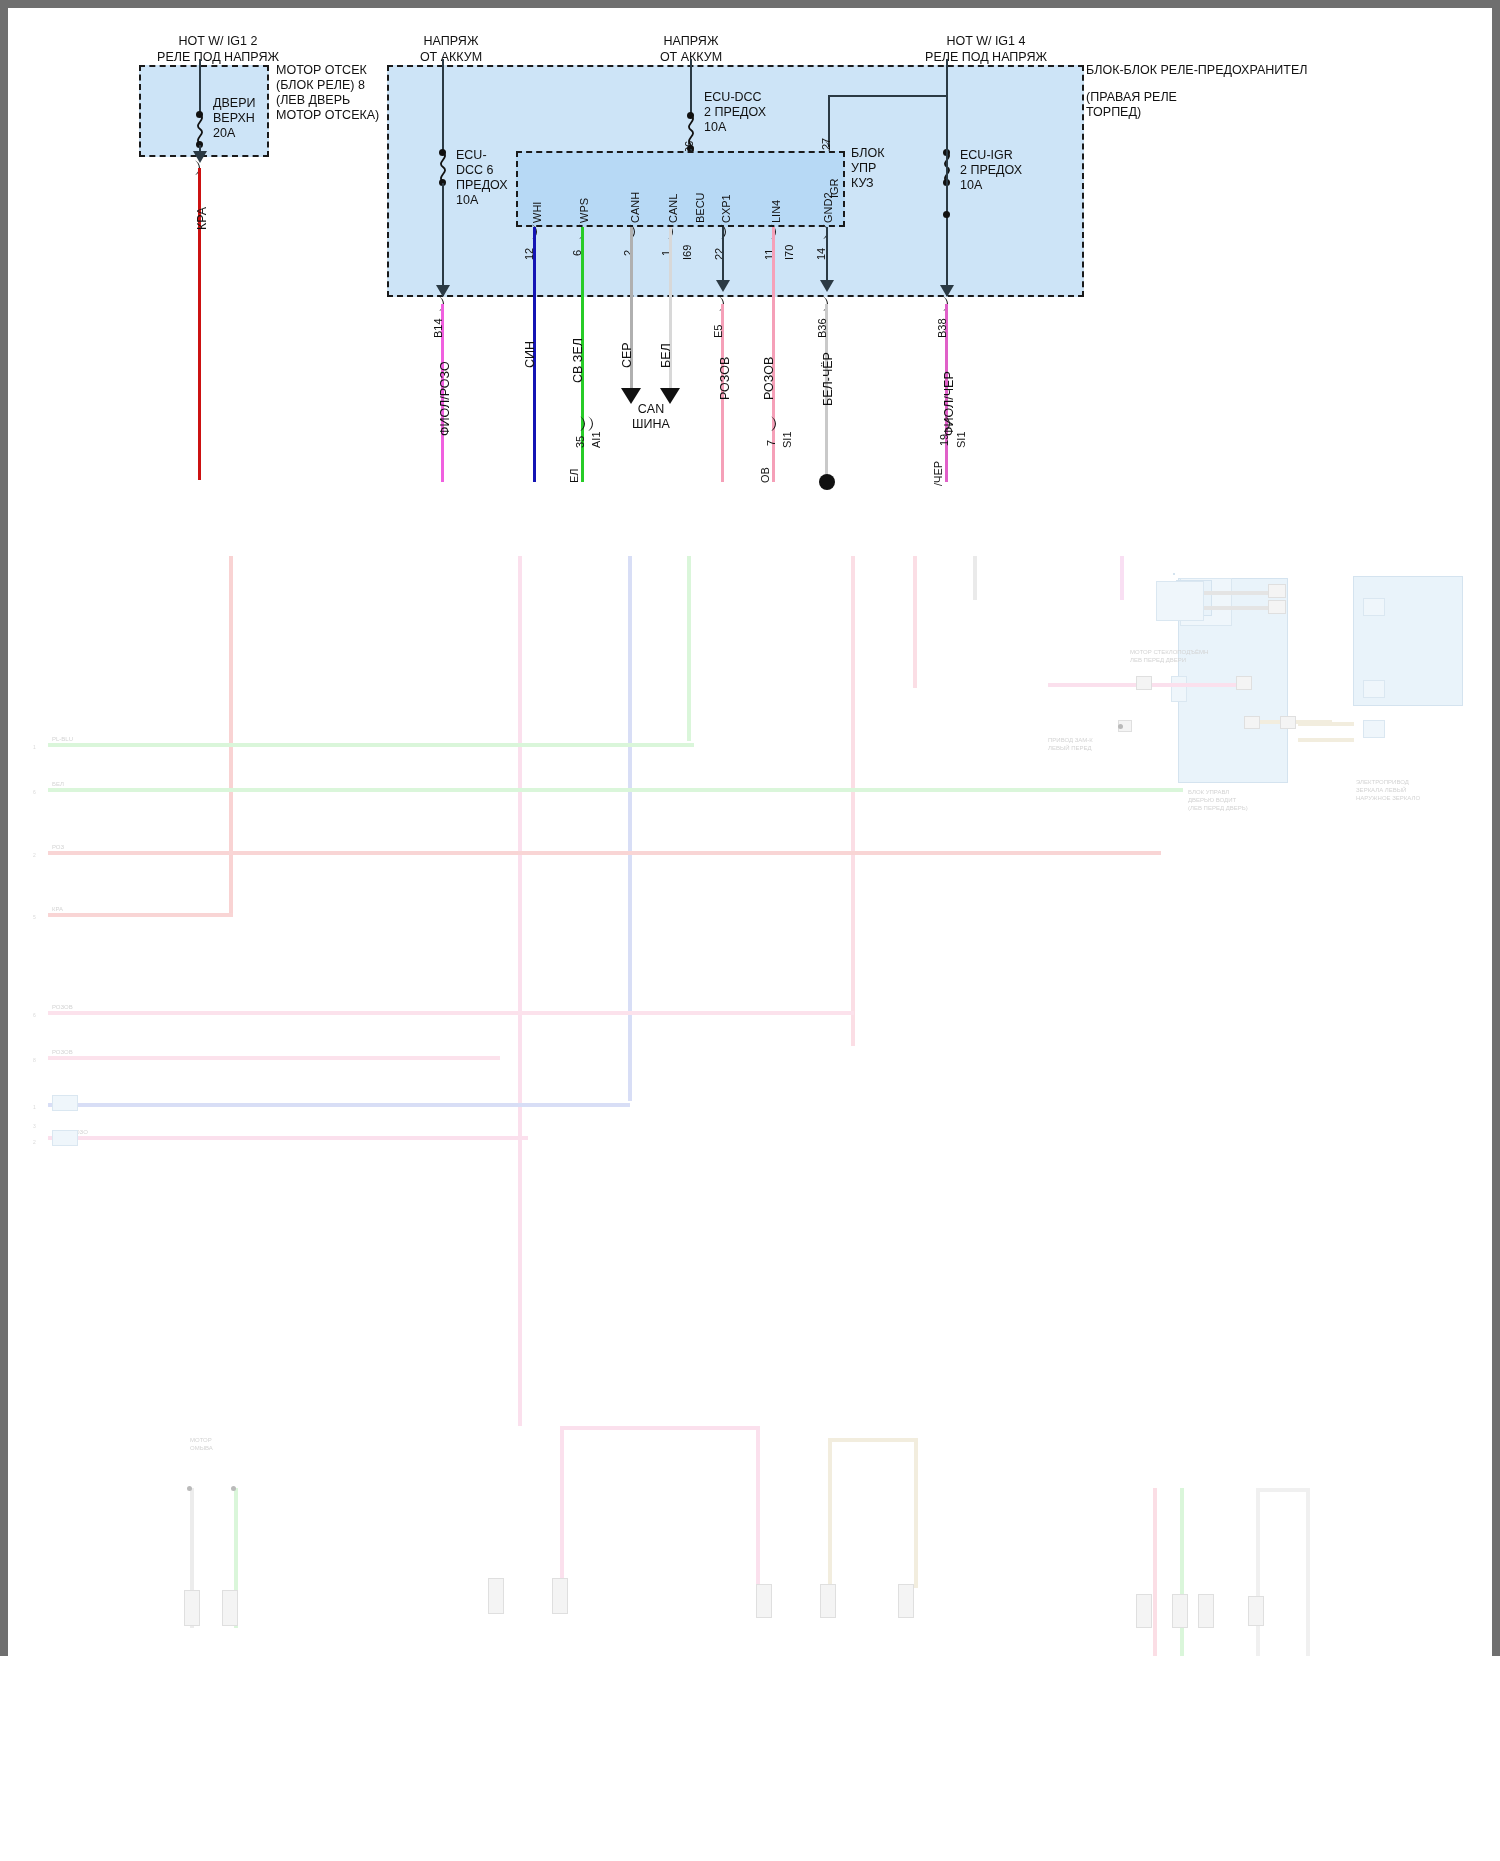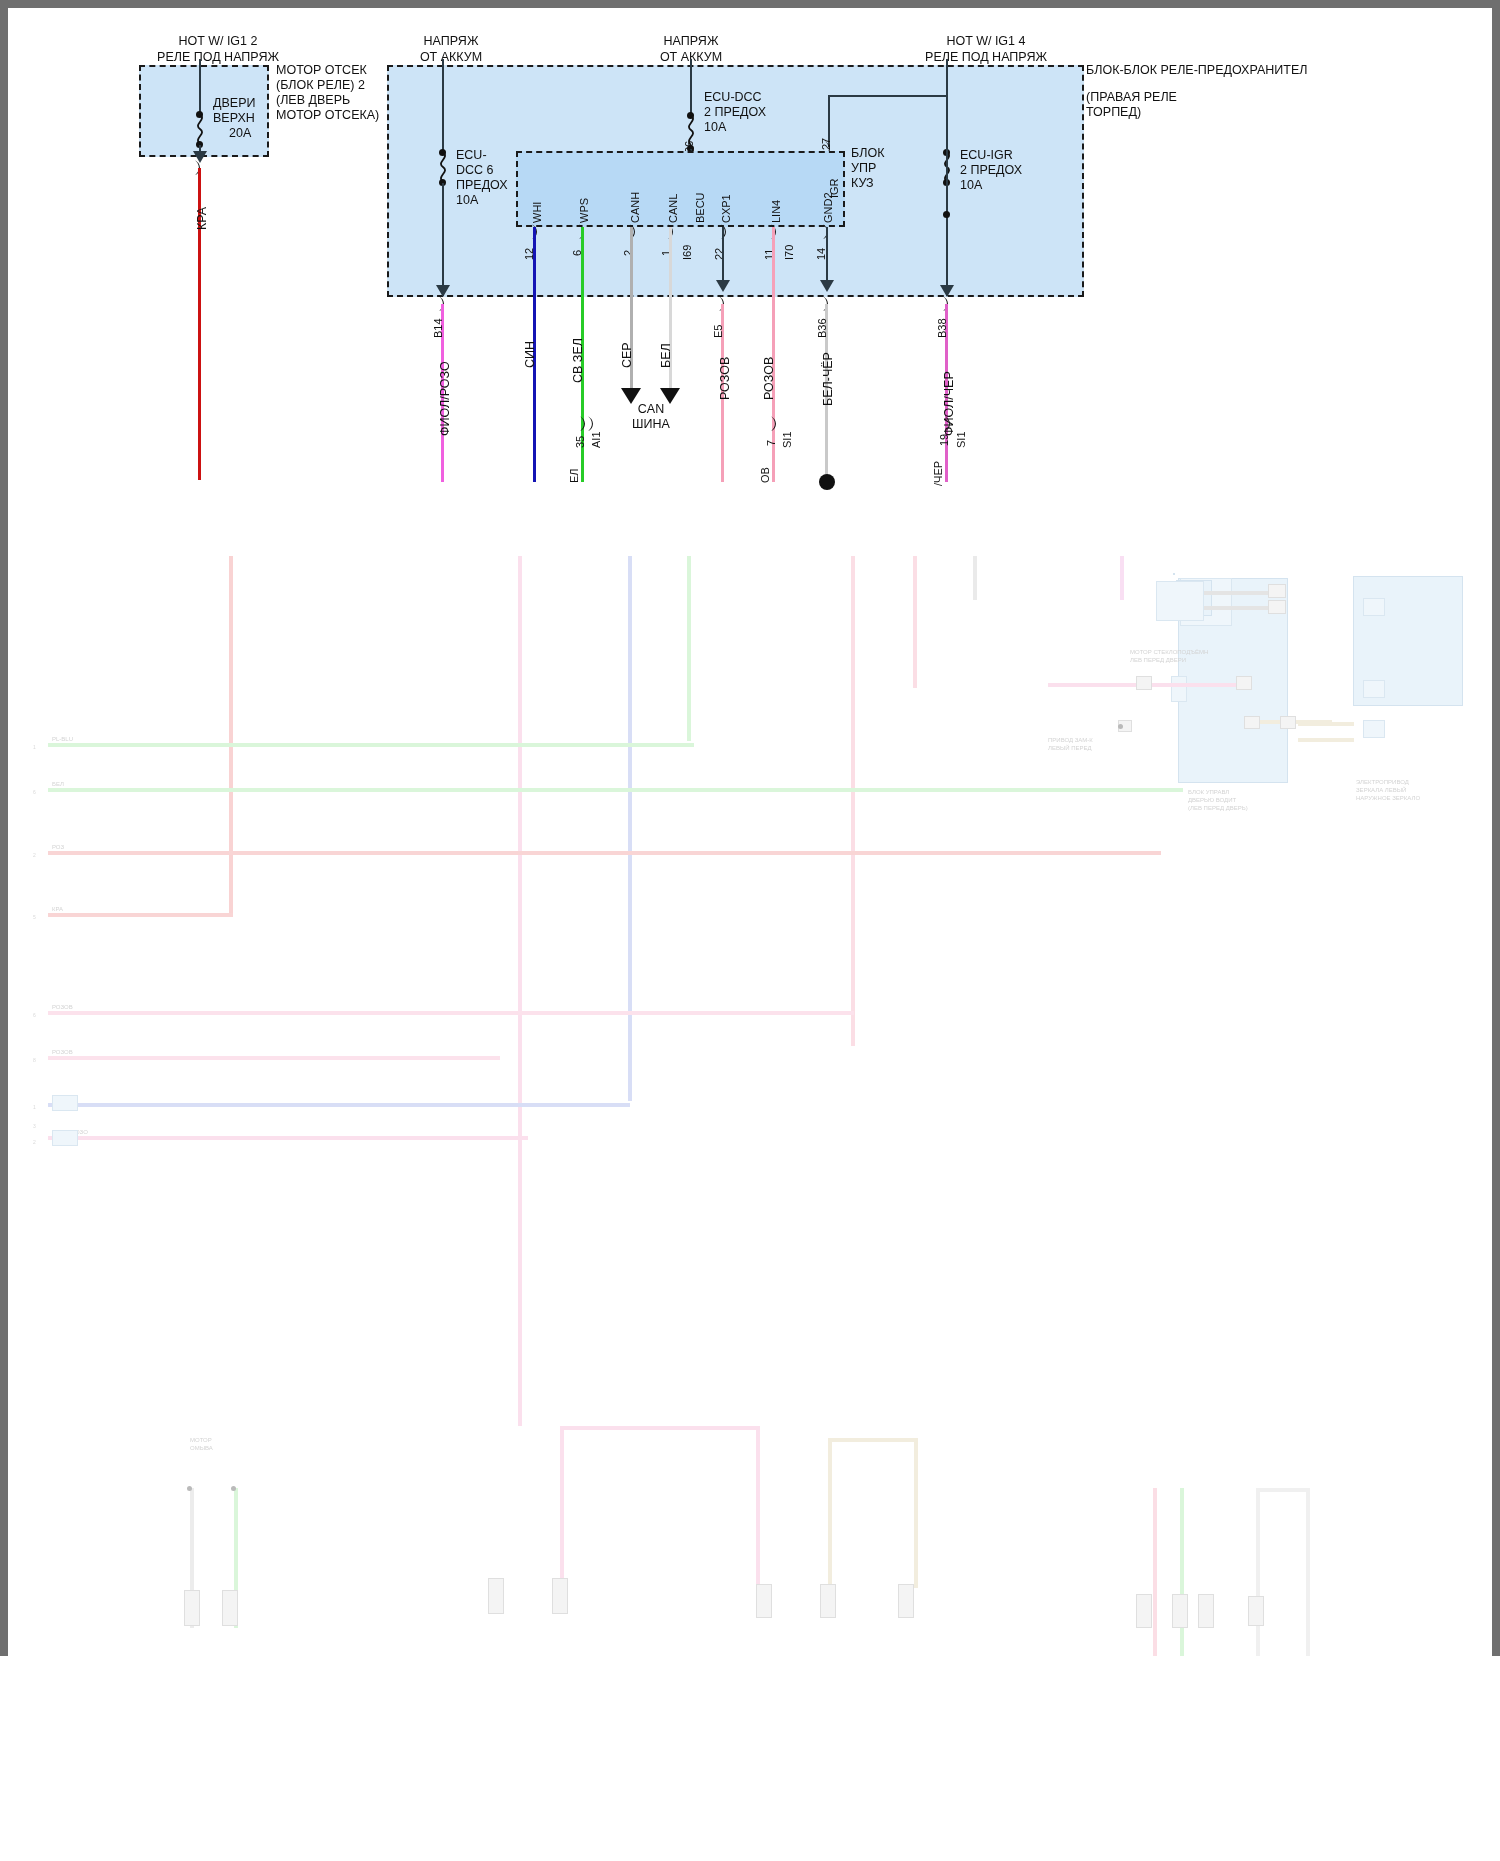--- a/index.html
+++ b/index.html
@@ -63,36 +63,36 @@
 <div id="stage">
   <div class="page-frame"></div>
   <div class="page-inner">
 
     <div class="t c" style="left:120px;top:26px;width:180px;">HOT W/ IG1 2</div>
     <div class="t c" style="left:100px;top:42px;width:220px;">РЕЛЕ ПОД НАПРЯЖ</div>
 
     <div class="dashbox" style="left:131px;top:57px;width:130px;height:92px;"></div>
 
     <div class="t" style="left:268px;top:55px;">МОТОР ОТСЕК</div>
-    <div class="t" style="left:268px;top:70px;">(БЛОК РЕЛЕ) 2</div>
+    <div class="t" style="left:268px;top:70px;">(БЛОК РЕЛЕ) 8</div>
     <div class="t" style="left:268px;top:85px;">(ЛЕВ ДВЕРЬ</div>
     <div class="t" style="left:268px;top:100px;">МОТОР ОТСЕКА)</div>
 
     <div class="thin" style="left:191px;top:51px;height:57px;"></div>
     <div class="dot" style="left:188px;top:103px;"></div>
     <svg class="fuse" style="left:185px;top:106px;" viewBox="0 0 14 30">
       <path d="M7 0 C14 6 0 10 7 15 C14 20 0 24 7 30" stroke="#111" stroke-width="1.8" fill="none"></path>
     </svg>
     <div class="dot" style="left:188px;top:133px;"></div>
     <div class="thin" style="left:191px;top:137px;height:12px;"></div>
     <div class="arrow-d" style="left:185px;top:143px;"></div>
 
     <div class="t" style="left:205px;top:88px;">ДВЕРИ</div>
     <div class="t" style="left:205px;top:103px;">ВЕРХН</div>
-    <div class="t" style="left:221px;top:118px;">20A</div>
+    <div class="t" style="left:205px;top:118px;">20A</div>
 
     <div class="conn" style="left:184px;top:152px;transform:rotate(90deg);">︵</div>
     <div class="wv" style="left:190px;top:160px;height:312px;background:#cc1111;"></div>
     <div class="vt" style="left:187px;top:222px;">КРА</div>
 
     <div class="dashbox" style="left:379px;top:57px;width:697px;height:232px;"></div>
 
     <div class="t c" style="left:388px;top:26px;width:110px;">НАПРЯЖ</div>
     <div class="t c" style="left:388px;top:42px;width:110px;">ОТ АККУМ</div>
 

